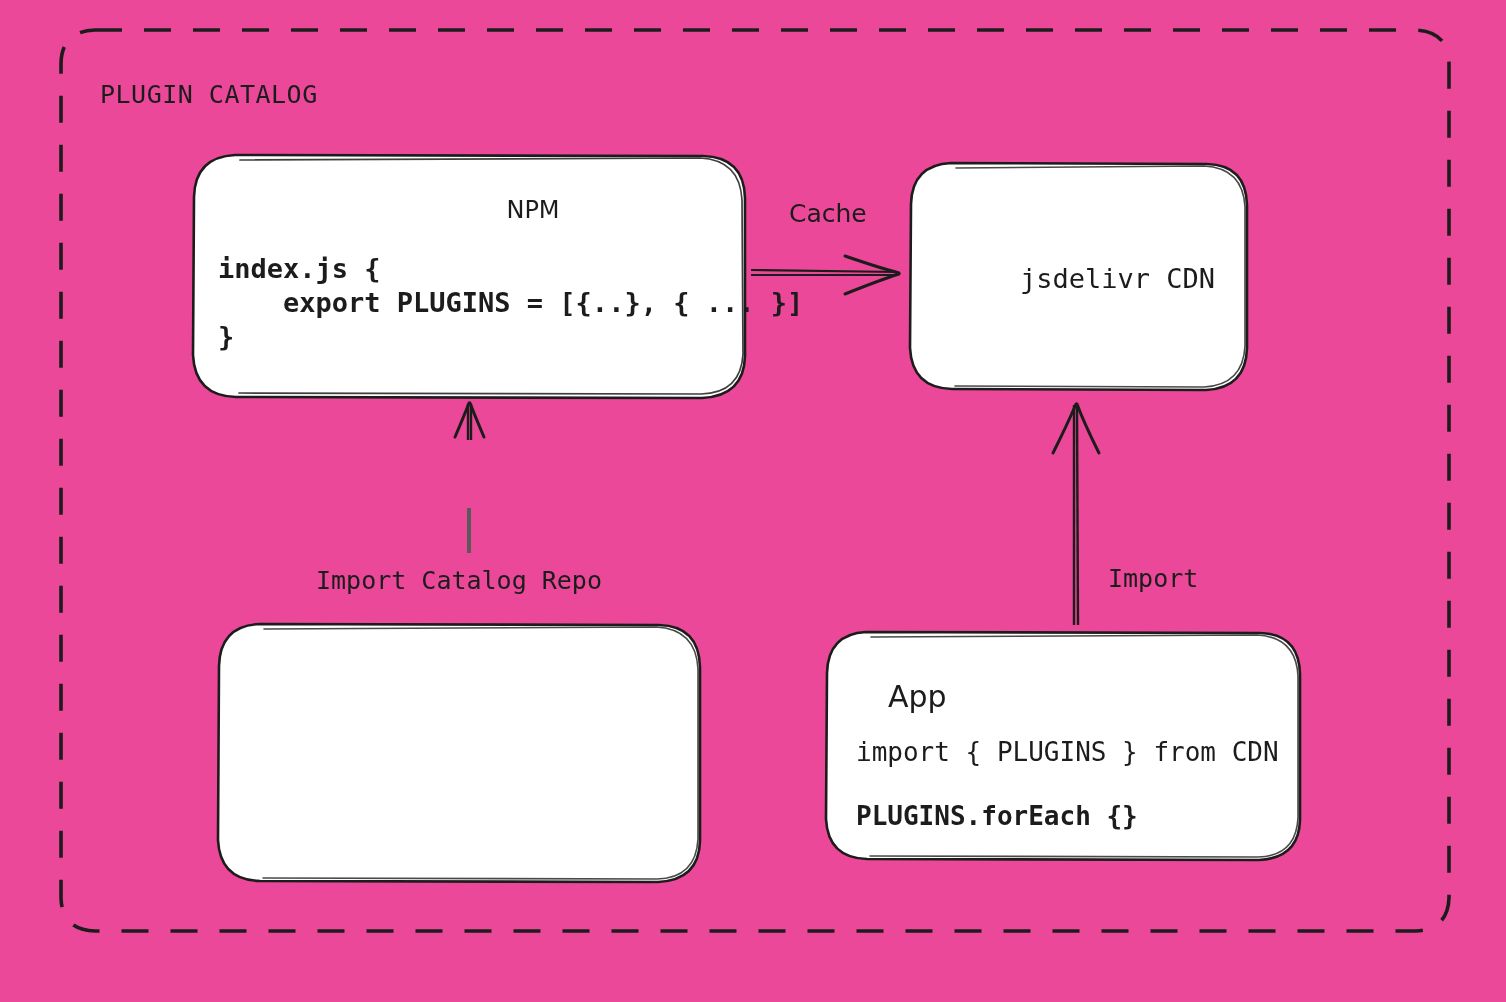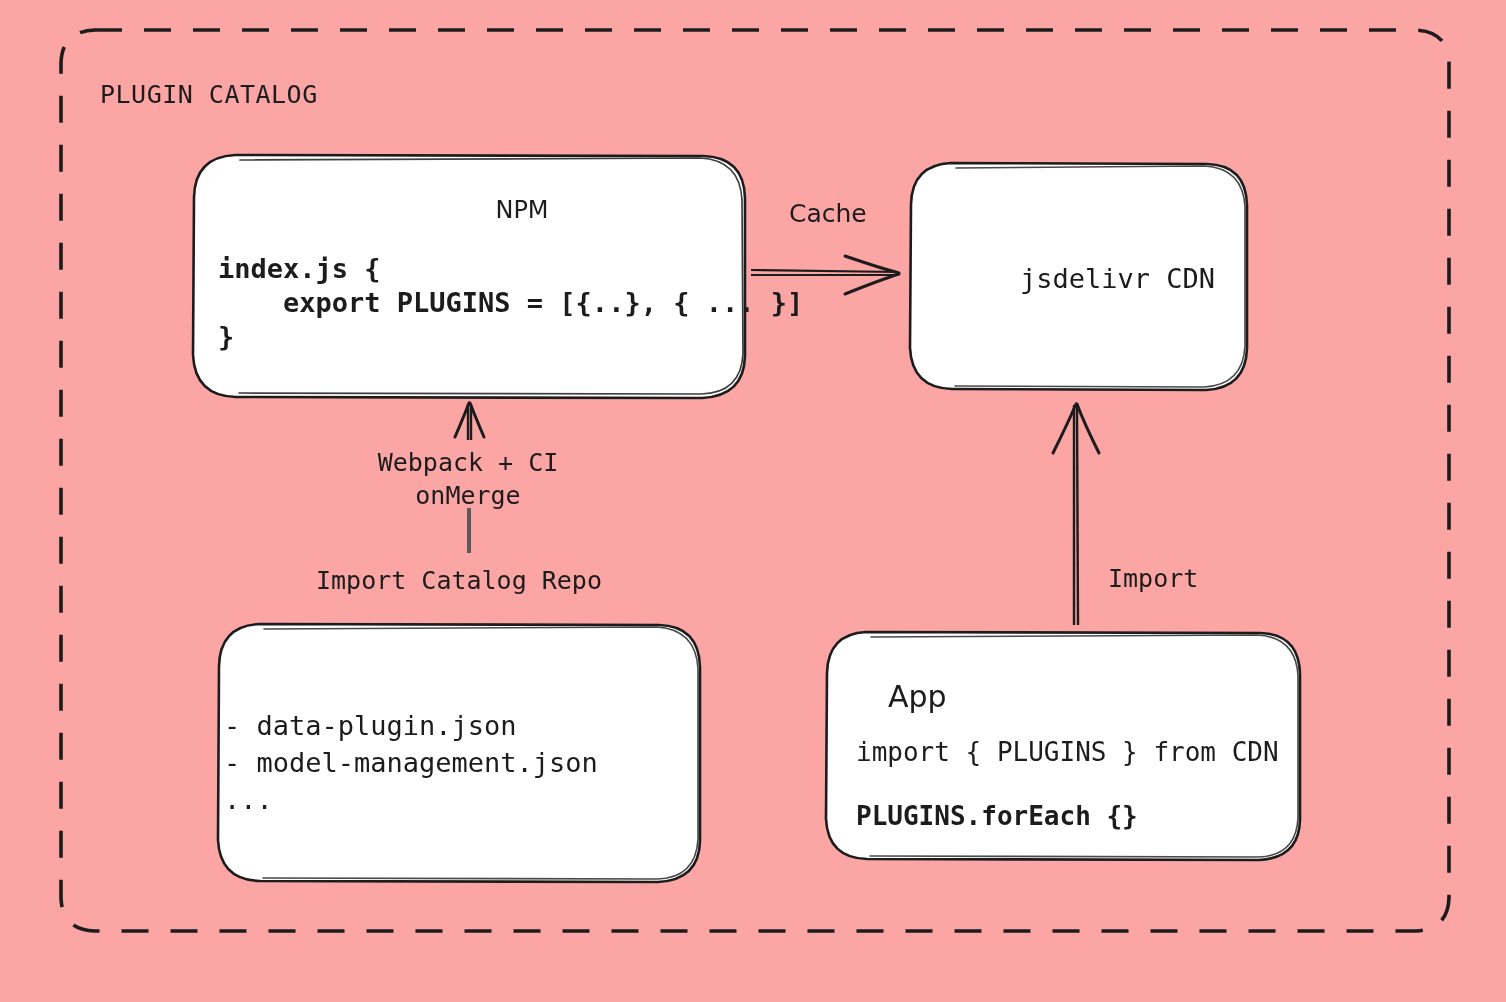--- a/index.html
+++ b/index.html
@@ -4,21 +4,21 @@
 <style>
   html, body {
     margin: 0;
     padding: 0;
     background: #ffffff;
   }
   #canvas {
     position: relative;
     width: 1506px;
     height: 1002px;
-    background: #fca5a5;
+    background: #ec4899;
     overflow: hidden;
     font-family: "DejaVu Sans Mono", monospace;
   }
   .svg-layer {
     position: absolute;
     left: 0;
     top: 0;
     width: 1506px;
     height: 1002px;
     pointer-events: none;
@@ -38,21 +38,21 @@
   
   #group-title {
     left: 100px;
     top: 80px;
     font-size: 25px;
     letter-spacing: 0.5px;
   }
 
   
   #npm-title {
-    left: 194px;
+    left: 205px;
     top: 196px;
     width: 656px;
     text-align: center;
     font-size: 24px;
   }
   #npm-code {
     left: 218px;
     top: 252px;
     font-size: 27px;
     line-height: 34px;
@@ -192,28 +192,23 @@
   <div class="txt sans" id="npm-title">NPM</div>
 
   <div class="txt mono" id="npm-code">index.js {
     export PLUGINS = [{..}, { ... }]
 }</div>
 
   <div class="txt mono" id="cdn-title">jsdelivr CDN</div>
 
   <div class="txt sans" id="cache-label">Cache</div>
 
-  <div class="txt mono" id="webpack-label">Webpack + CI
-onMerge</div>
 
   <div class="txt mono" id="repo-caption">Import Catalog Repo</div>
 
-  <div class="txt mono" id="repo-list">- data-plugin.json
-- model-management.json
-...</div>
 
   <div class="txt mono" id="import-label">Import</div>
 
   <div class="txt sans" id="app-title">App</div>
 
   <div class="txt mono" id="app-line1">import { PLUGINS } from CDN</div>
 
   <div class="txt mono" id="app-line2">PLUGINS.forEach {}</div>
 
 </div>

